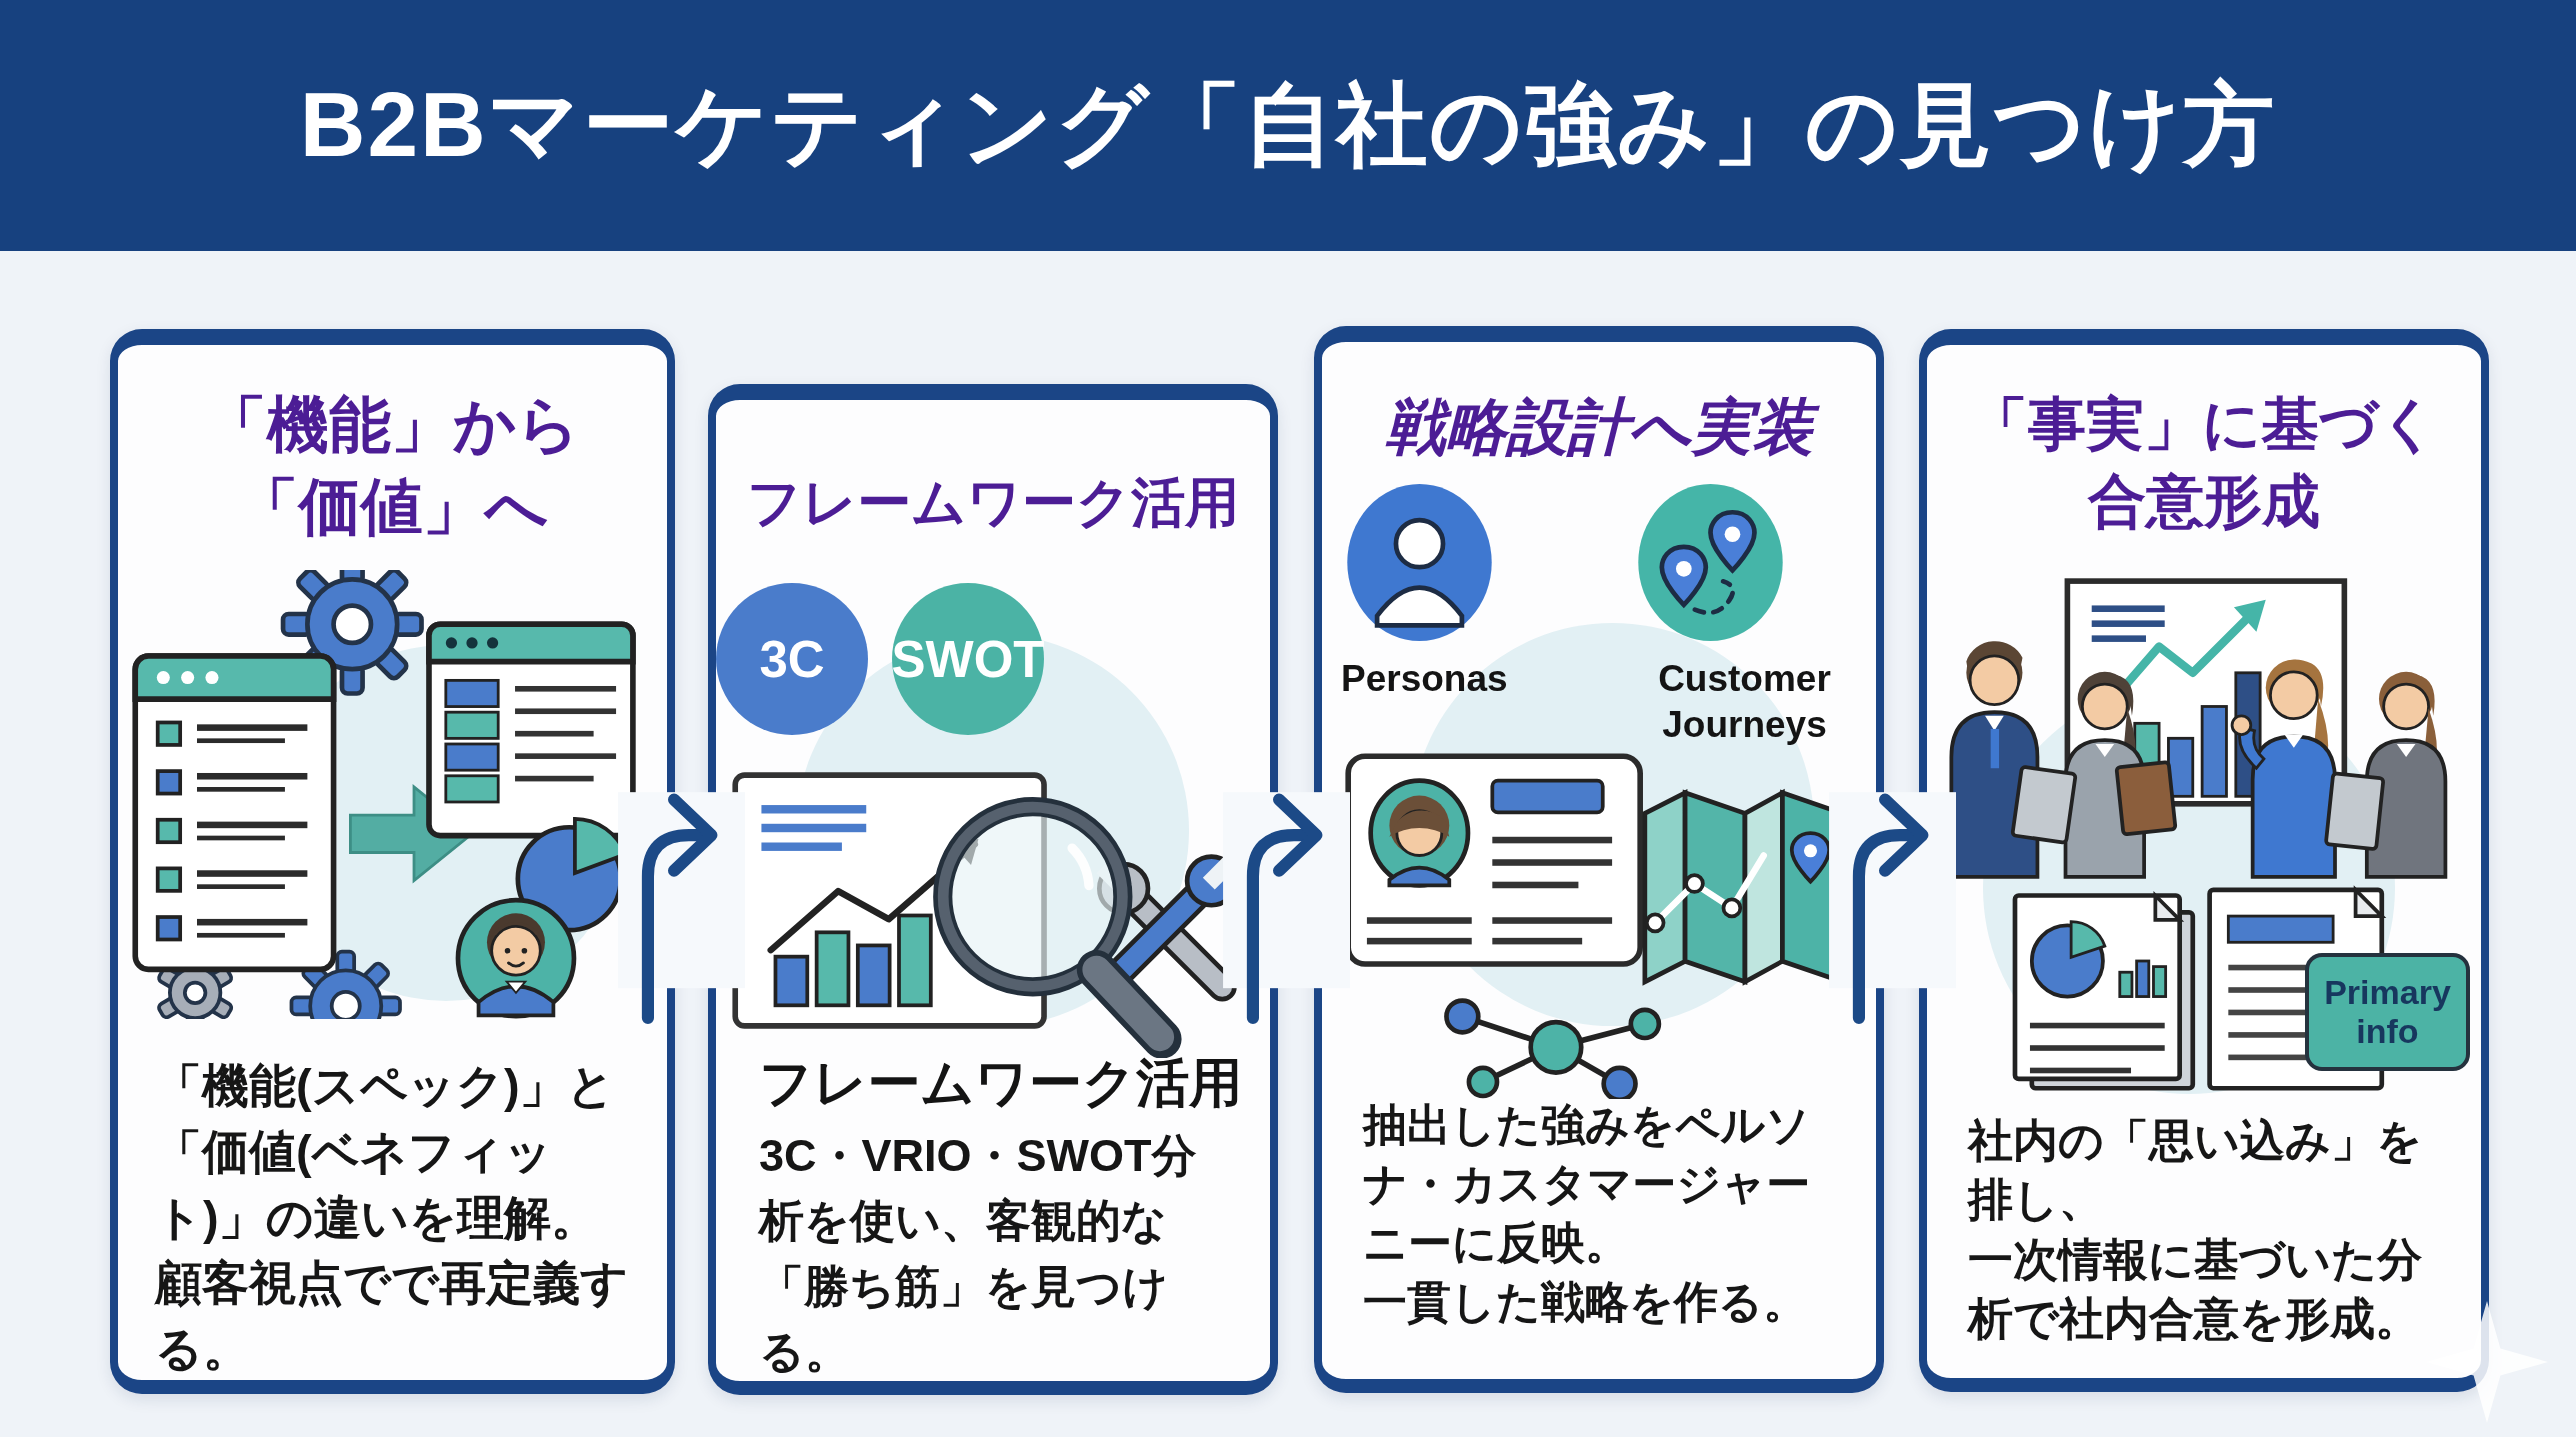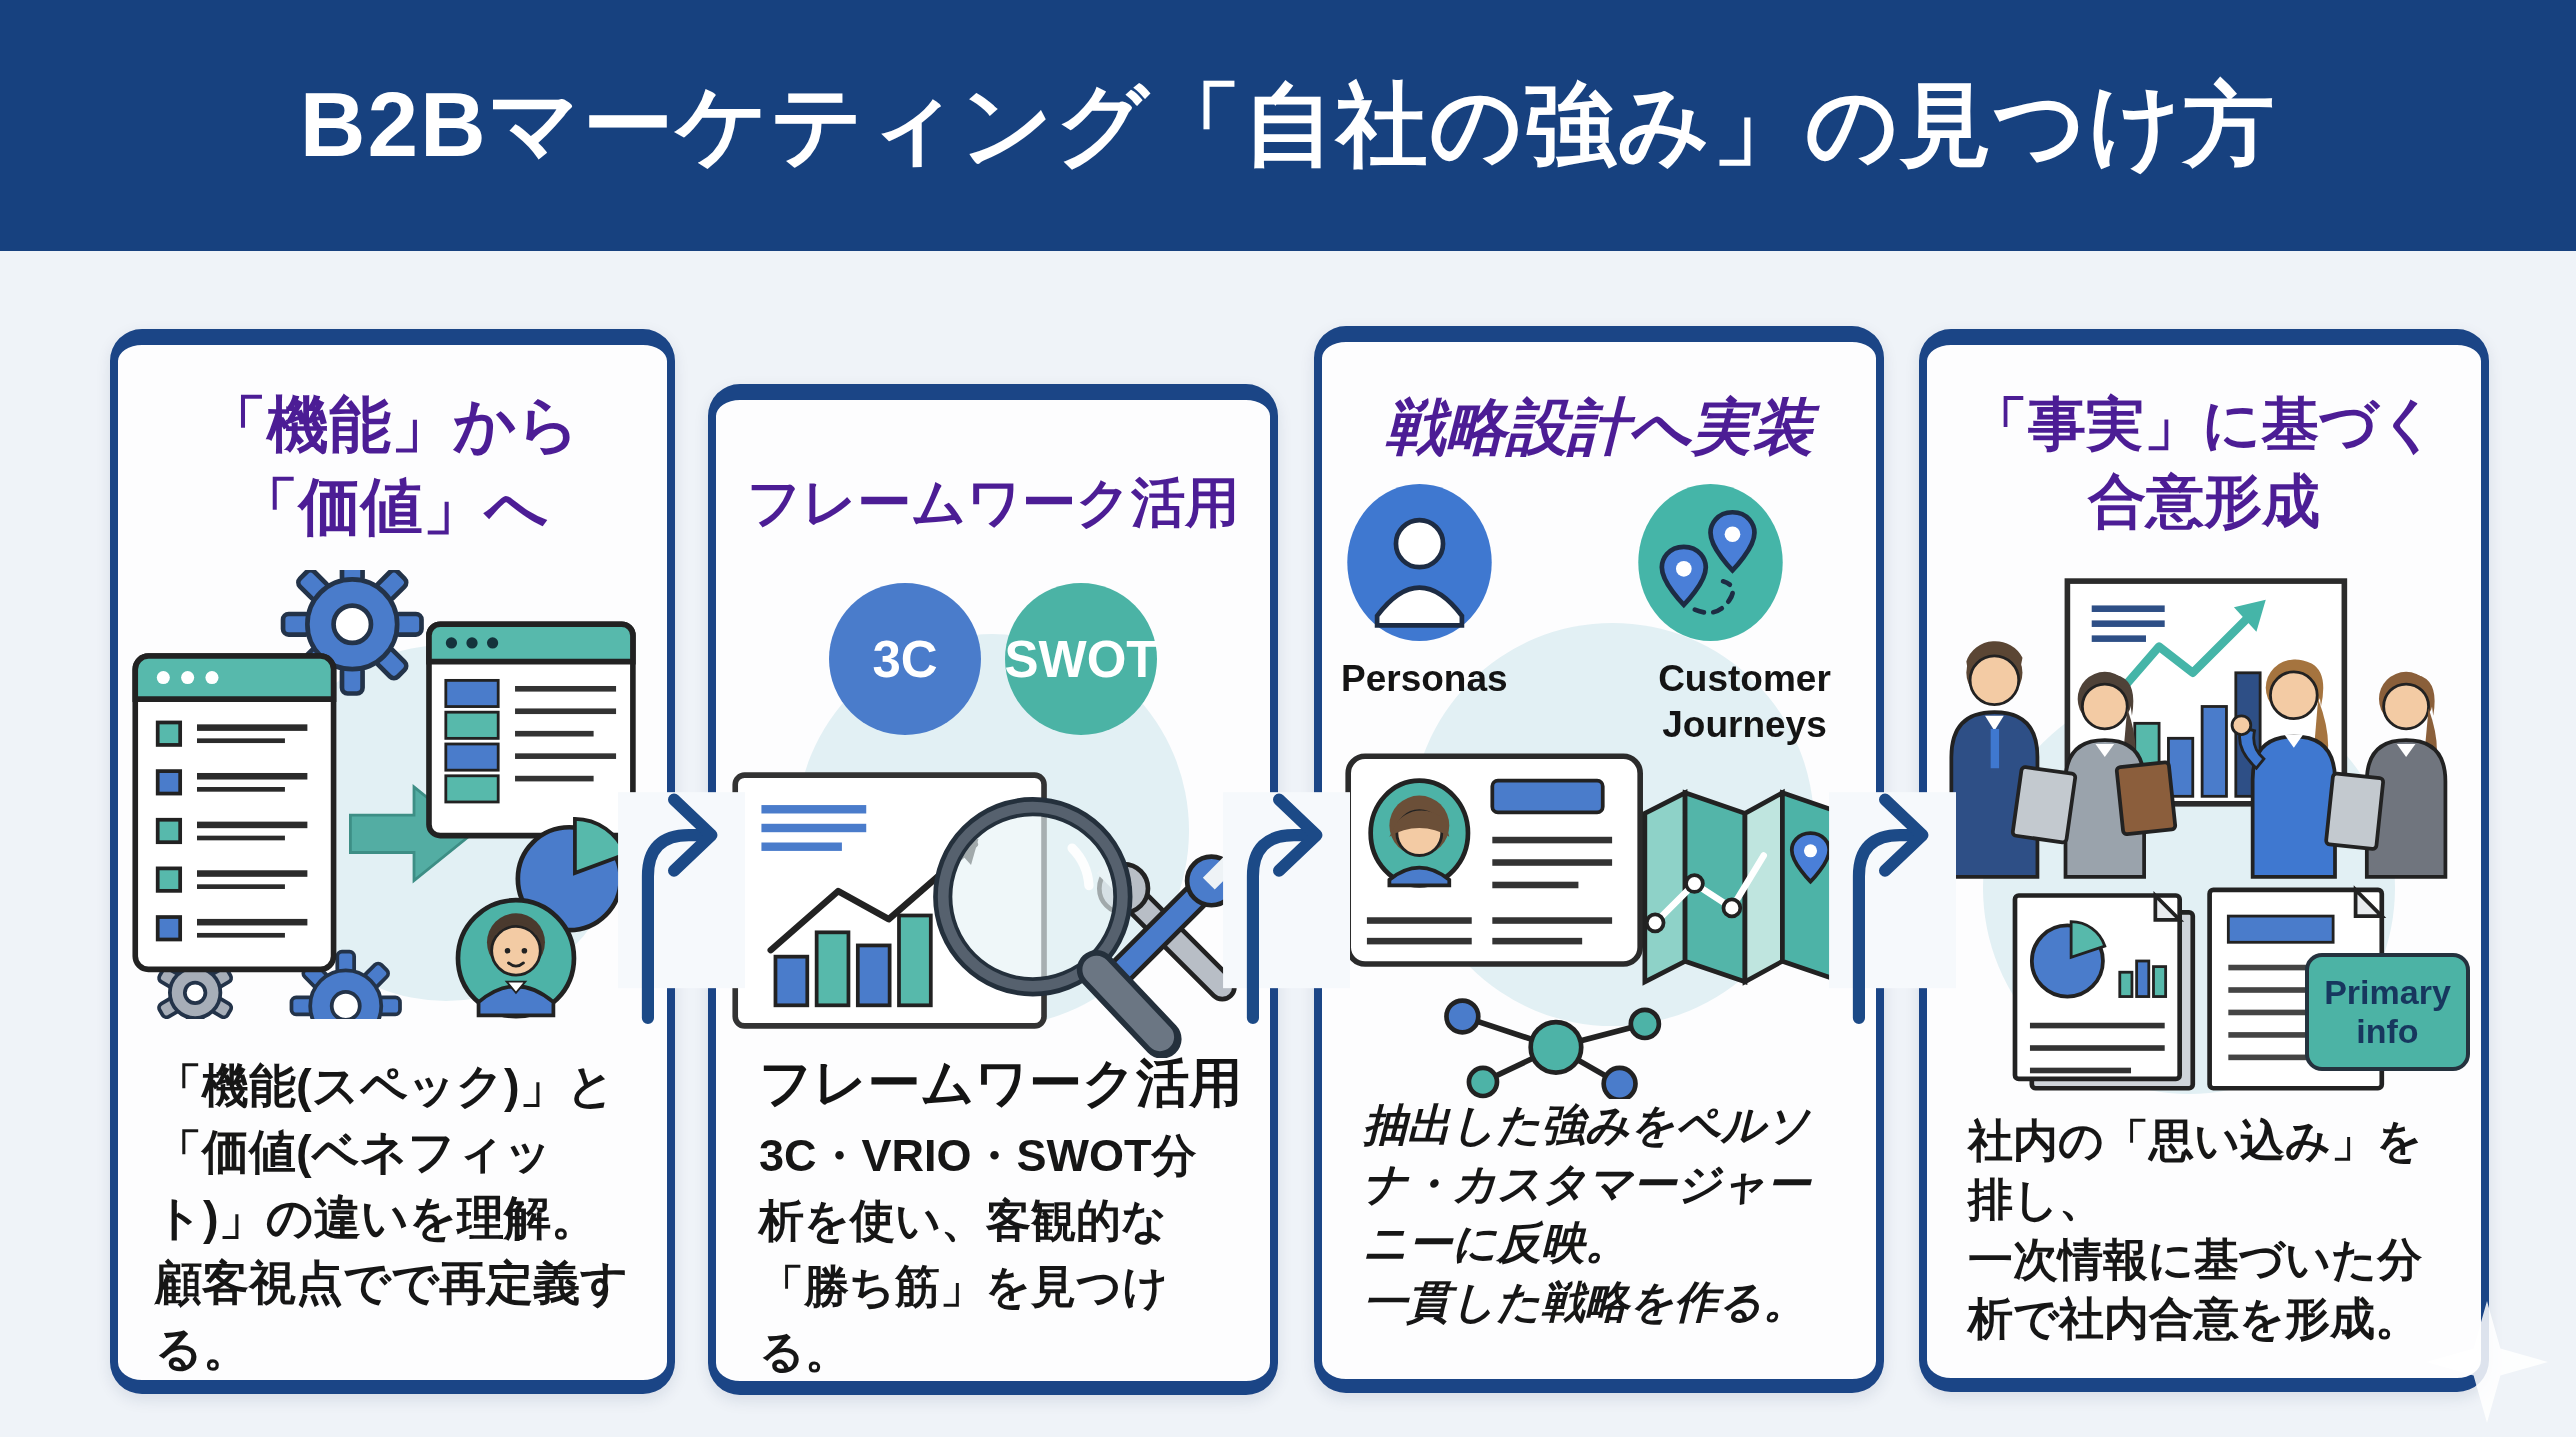--- a/index.html
+++ b/index.html
@@ -28,37 +28,37 @@
 
   
   #c1-title{top:39px;font-size:62px;}
   #c1-halo{left:150px;top:300px;width:356px;height:356px;}
   #c1-svg{position:absolute;left:0;top:225px;}
   #c1-body{left:37px;right:34px;top:708px;font-size:47px;line-height:1.40;}
 
   
   #c2-title{top:67px;font-size:54px;}
   #c2-halo{left:80px;top:234px;width:393px;height:393px;}
-  .badges{position:absolute;left:0;right:0;top:183px;display:flex;justify-content:center;gap:24px;}
+  .badges{position:absolute;left:0;right:0;top:183px;display:flex;justify-content:flex-start;gap:24px;}
   .badge{width:152px;height:152px;border-radius:50%;background:#4a7ccb;display:flex;align-items:center;
          justify-content:center;color:#fff;font-size:51px;font-weight:800;}
   .badge.teal{background:#4bb3a5;}
   #c2-svg{position:absolute;left:7.5px;top:358px;}
   #c2-heading{position:absolute;left:43px;top:648px;font-size:53px;font-weight:800;color:#141414;}
   #c2-body{left:43px;right:34px;top:723px;font-size:45px;line-height:1.45;}
 
   
   #c3-title{top:45px;font-size:61px;font-style:italic;}
   #c3-halo{left:89px;top:281px;width:403px;height:403px;}
   .icon-row{position:absolute;left:0;right:0;top:142px;display:flex;justify-content:center;gap:66px;}
   .icon-col{display:flex;flex-direction:column;align-items:flex-start;width:225px;}
   .icon-circle{width:157px;height:157px;}
   .icon-label{margin-top:15px;font-size:37px;font-weight:800;color:#141414;text-align:center;line-height:1.25;}
   #c3-svg{position:absolute;left:0;top:401px;}
-  #c3-body{left:41px;right:32px;top:754px;font-size:44px;line-height:1.34;font-style:italic;}
+  #c3-body{left:41px;right:32px;top:754px;font-size:44px;line-height:1.34;}
 
   
   #c4-title{top:41px;font-size:58px;}
   #c4-halo{left:56px;top:337px;width:412px;height:412px;}
   #c4-svg{position:absolute;left:0;top:223px;}
   .primary-label{position:absolute;left:378px;top:608px;width:157px;height:110px;background:#4cb3a5;
                  border:4.7px solid #25323e;border-radius:17px;display:flex;align-items:center;
                  justify-content:center;text-align:center;font-size:34px;font-weight:800;color:#17375e;
                  line-height:1.15;z-index:3;}
   #c4-body{left:41px;right:32px;top:766px;font-size:45px;line-height:1.32;}

